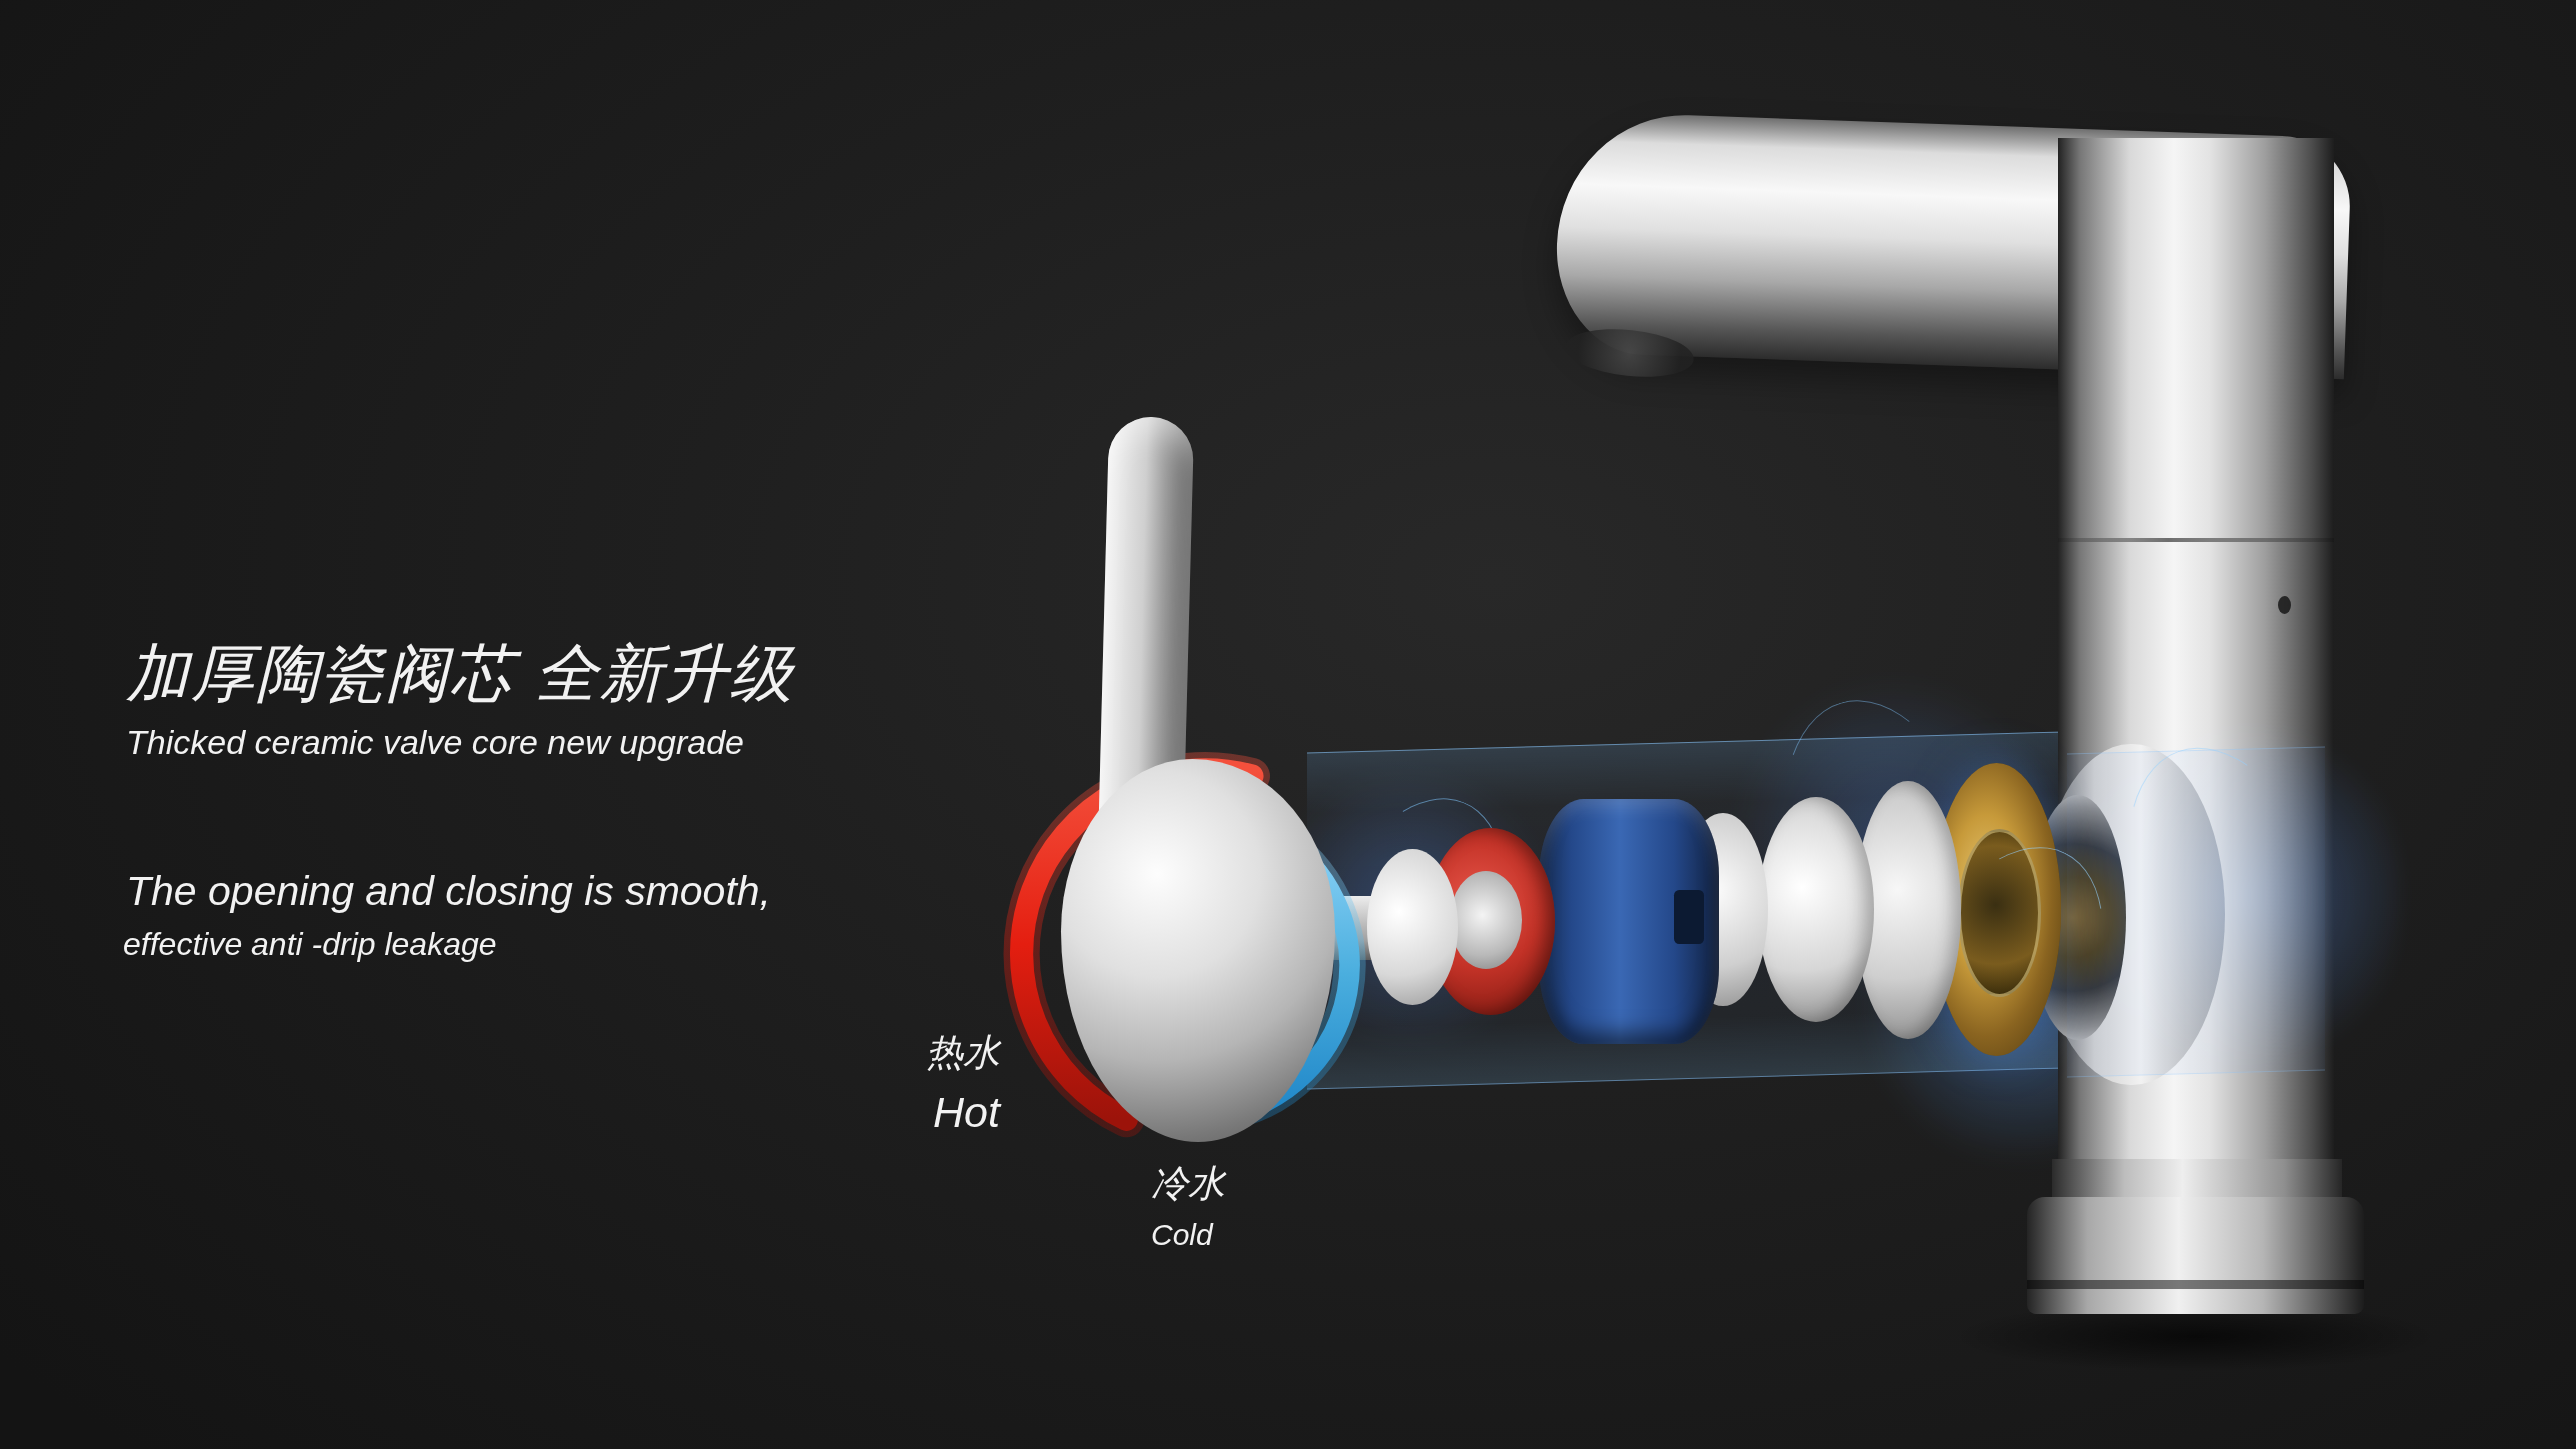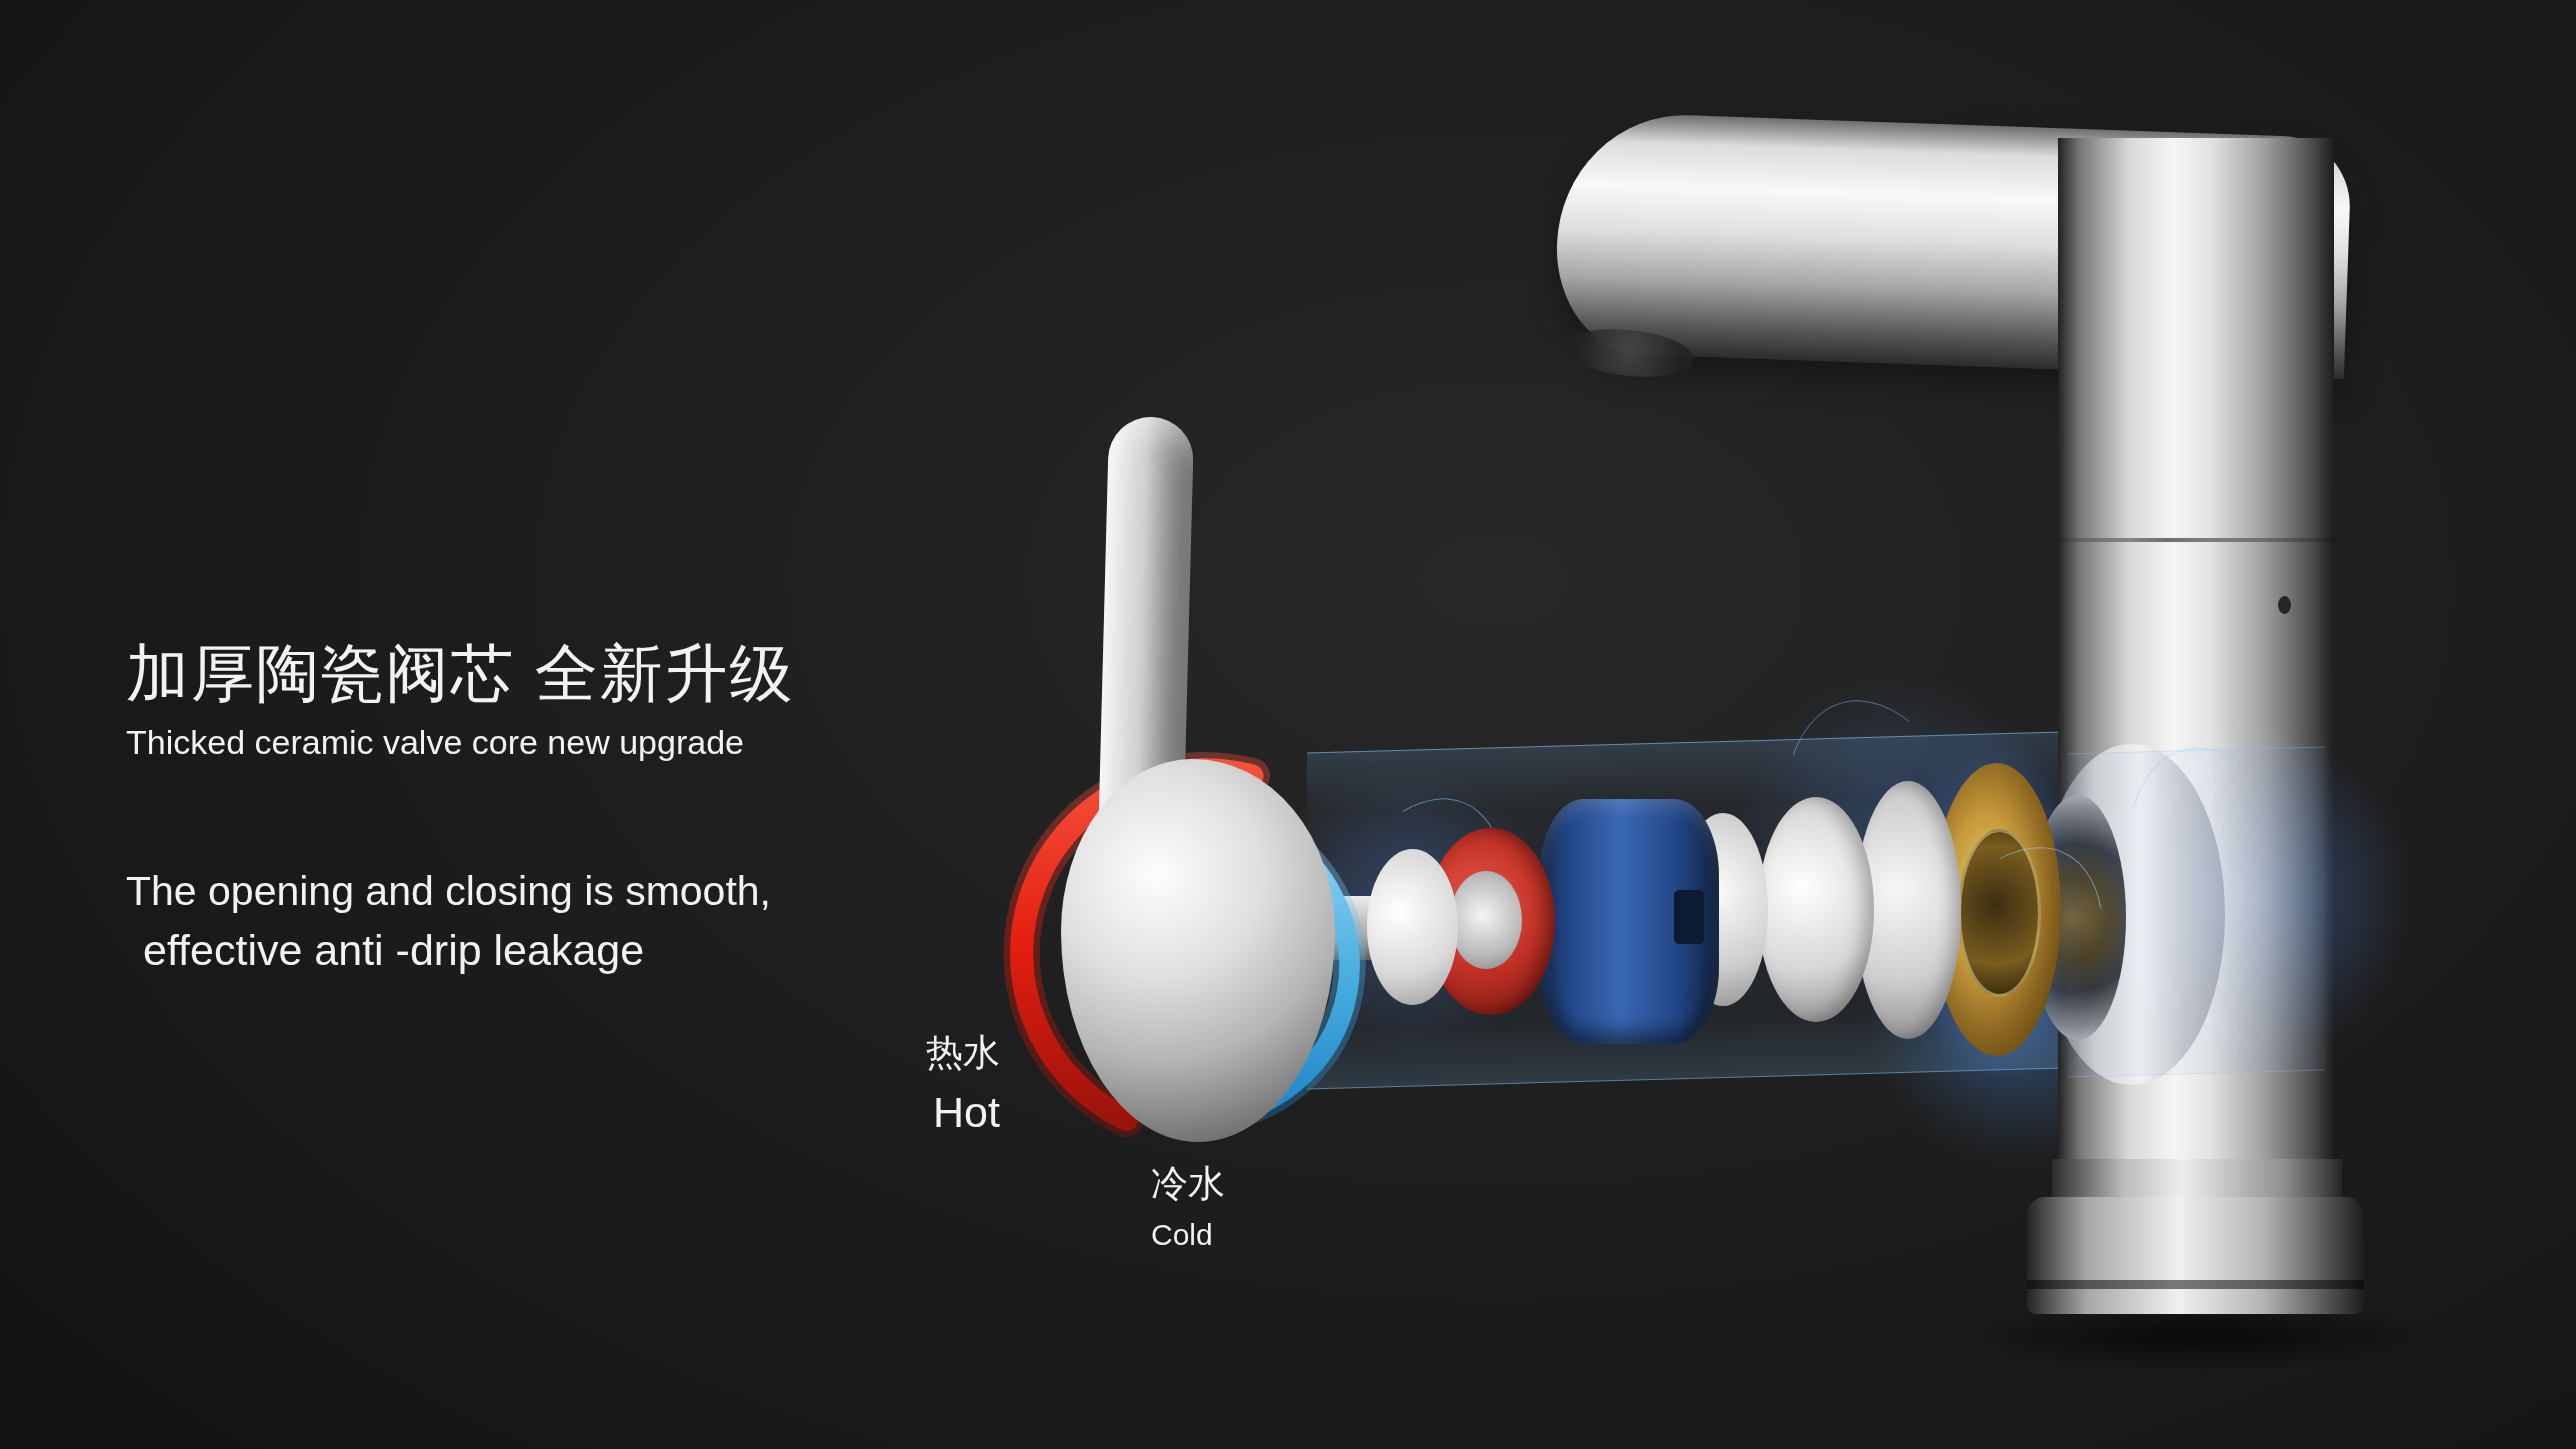--- a/index.html
+++ b/index.html
@@ -1,28 +1,28 @@
 <!DOCTYPE html>
 <html style="font-size:10.3px"><head>
 <meta charset="utf-8">
 <style>
   html,body{margin:0;padding:0;background:#0e0e0e;}
   #stage{
     position:relative;width:2576px;height:1449px;overflow:hidden;
     background:radial-gradient(ellipse 1932px 1224px at 58% 40%, #282828 0%, #1f1f1f 42%, #141414 100%);
-    font-family:"Liberation Sans", sans-serif;color:#f2f2f2;
+    font-family:"Liberation Sans", sans-serif;color:#f2f2f2;font-style:italic;
   }
   .abs{position:absolute;}
 
   
   .title-cn{left:126px;top:631px;font-size:63px;letter-spacing:1.9px;z-index:9;}
   .subtitle-en{left:126px;top:723px;font-size:34px;z-index:9;}
   .feature-cn{left:126px;top:804px;font-size:41px;z-index:9;}
   .feature-en1{left:126px;top:868px;font-size:41px;z-index:9;}
-  .feature-en2{left:143px;top:926px;font-size:43px;z-index:9;}
+  .feature-en2{left:123px;top:926px;font-size:32px;z-index:9;}
   .hot-cn{left:926px;top:1028px;font-size:37px;z-index:9;}
   .hot-en{left:933px;top:1088px;font-size:43px;z-index:9;text-align:right;}
   .cold-cn{left:1151px;top:1159px;font-size:37px;z-index:9;}
   .cold-en{left:1151px;top:1218px;font-size:30px;z-index:9;}
 
   
   .floor-shadow{left:1951px;top:1301px;width:489px;height:71px;border-radius:50%;
     background:radial-gradient(ellipse, rgba(0,0,0,.65), transparent 70%);z-index:1;}
   .glow{border-radius:50%;mix-blend-mode:screen;filter:blur(9px);z-index:2;}
   .glow1{left:1275px;top:741px;width:270px;height:335px;

